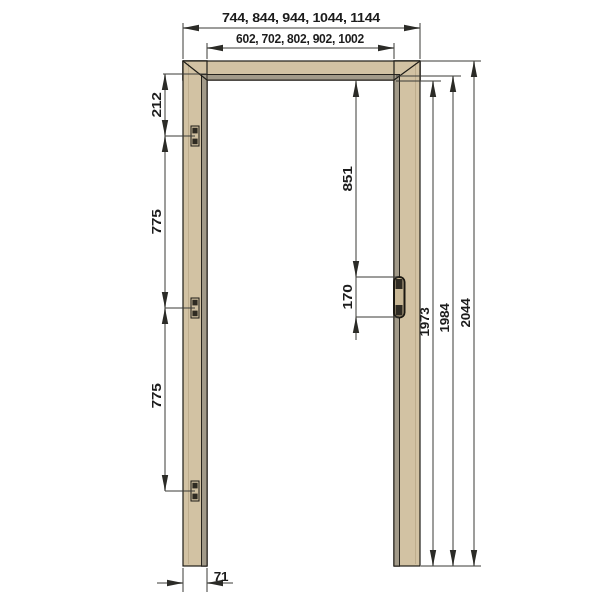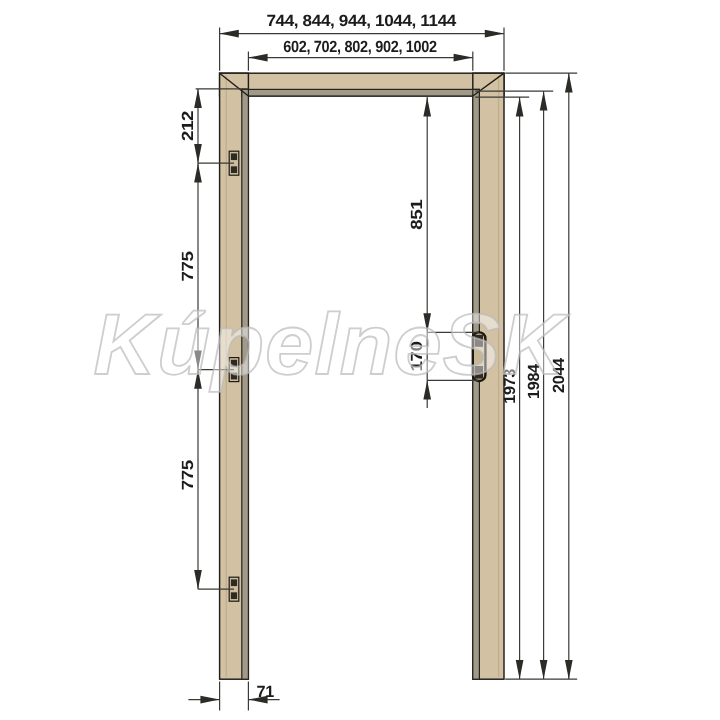--- a/index.html
+++ b/index.html
@@ -108,15 +108,14 @@
     <text class="dim-text" x="352" y="297" text-anchor="middle" transform="rotate(-90 352 297)" textLength="25" lengthAdjust="spacingAndGlyphs">170</text>
 
     <text class="dim-text" x="429" y="322" text-anchor="middle" transform="rotate(-90 429 322)" textLength="29" lengthAdjust="spacingAndGlyphs">1973</text>
     <text class="dim-text" x="449" y="318" text-anchor="middle" transform="rotate(-90 449 318)" textLength="29" lengthAdjust="spacingAndGlyphs">1984</text>
     <text class="dim-text" x="470" y="313" text-anchor="middle" transform="rotate(-90 470 313)" textLength="29" lengthAdjust="spacingAndGlyphs">2044</text>
 
     <text class="dim-text" x="221" y="581" text-anchor="middle">71</text>
   </g>
 </svg>
 
-<div class="watermark">KúpelneSK</div>
 
 </div>
 
 </body></html>

